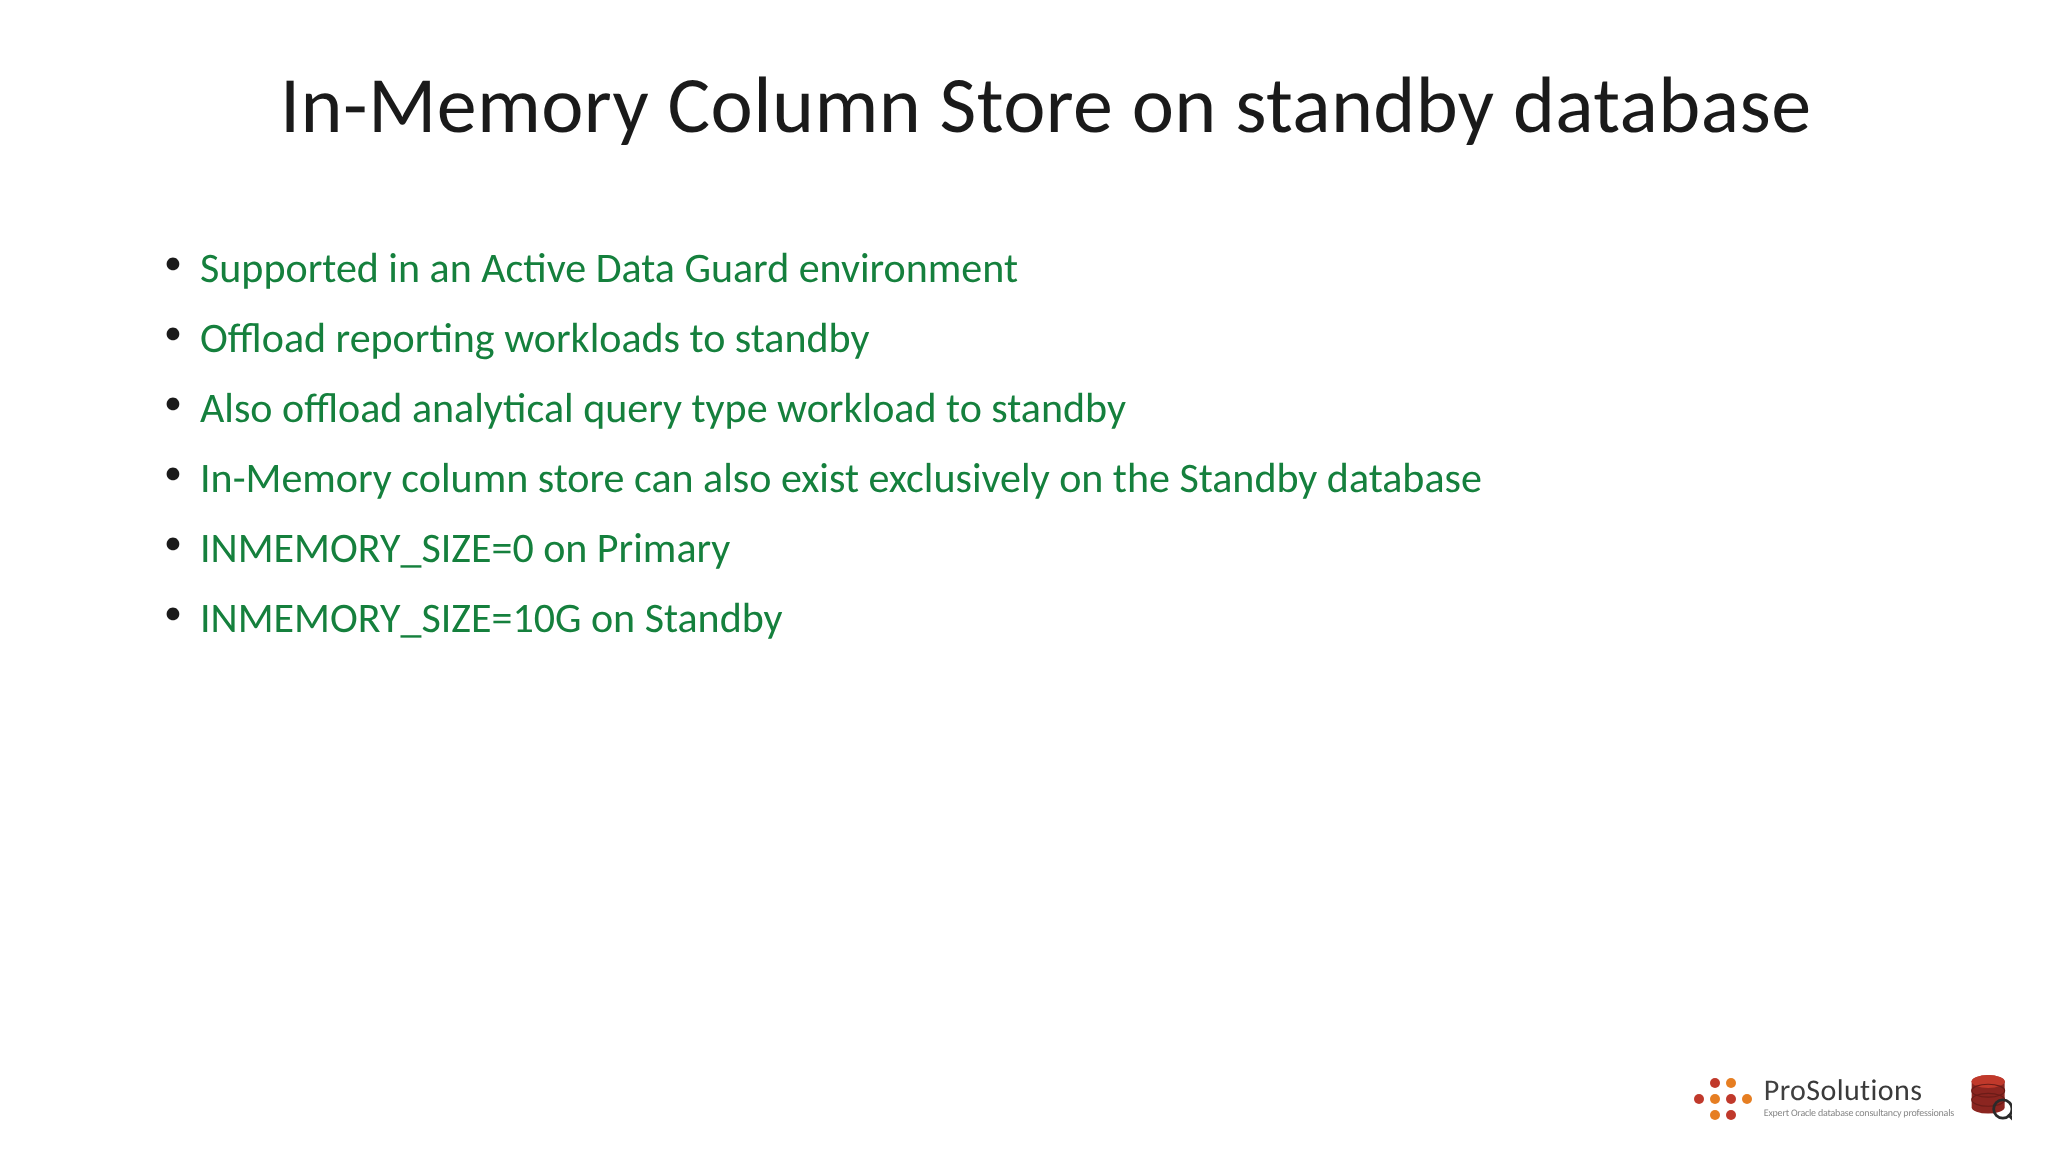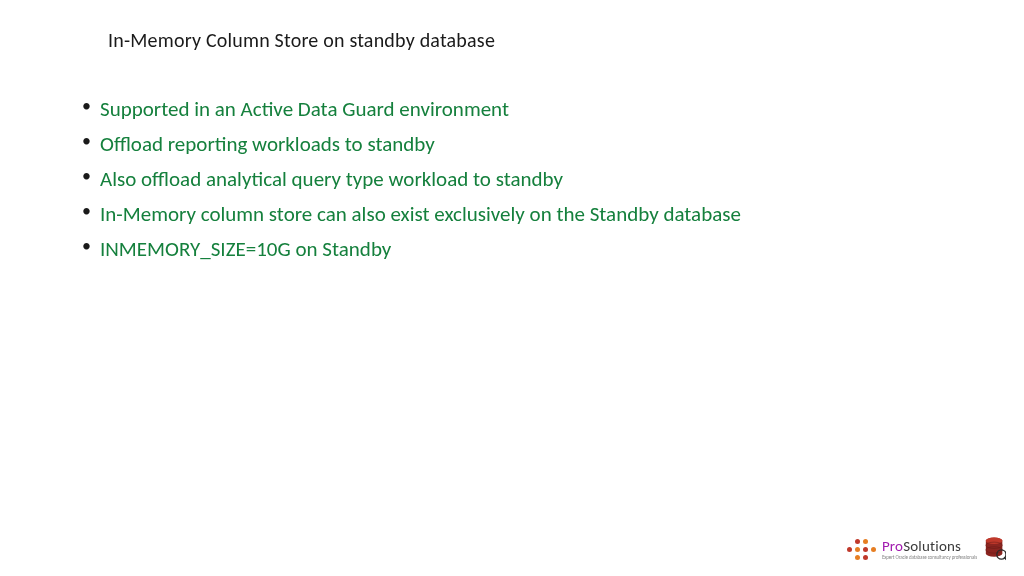--- a/index.html
+++ b/index.html
@@ -10,24 +10,24 @@
       color: #000000;
       position: relative;
     }
     .slide {
       width: 100%;
       height: 100%;
       padding: 28px 48px;
       position: relative;
     }
     .title {
-      font-size: 20px;
+      font-size: 40px;
       font-weight: 400;
       color: #1a1a1a;
-      margin-left: 60px;
+      margin-left: 92px;
       margin-bottom: 40px;
       letter-spacing: 0.2px;
     }
     .bullet-list {
       list-style: none;
       padding-left: 34px;
     }
     .bullet-list li {
       position: relative;
       font-size: 21px;
@@ -71,21 +71,21 @@
       display: flex;
       flex-direction: column;
       line-height: 1;
     }
     .logo-main {
       font-size: 15px;
       font-weight: 500;
       color: #3a3a3a;
       letter-spacing: 0.2px;
     }
-    .logo-main .pro { color: #a21caf; }
+    .logo-main .pro { color: #404040; }
     .logo-tag {
       font-size: 5px;
       color: #888;
       margin-top: 1px;
       letter-spacing: -0.1px;
     }
     .logo-db {
       width: 22px;
       height: 26px;
       margin-left: 2px;
@@ -94,20 +94,21 @@
 </head>
 <body>
 
 <div class="slide">
   <h1 class="title">In-Memory Column Store on standby database</h1>
   <ul class="bullet-list">
     <li>Supported in an Active Data Guard environment</li>
     <li>Offload reporting workloads to standby</li>
     <li>Also offload analytical query type workload to standby</li>
     <li>In-Memory column store can also exist exclusively on the Standby database</li>
+    <li>INMEMORY_SIZE=0 on Primary</li>
     <li>INMEMORY_SIZE=10G on Standby</li>
   </ul>
 
   <div class="logo">
     <div class="logo-dots">
       <span class="dot empty"></span>
         <span class="dot red"></span>
         <span class="dot orange"></span>
         <span class="dot empty"></span>
       <span class="dot red"></span>

